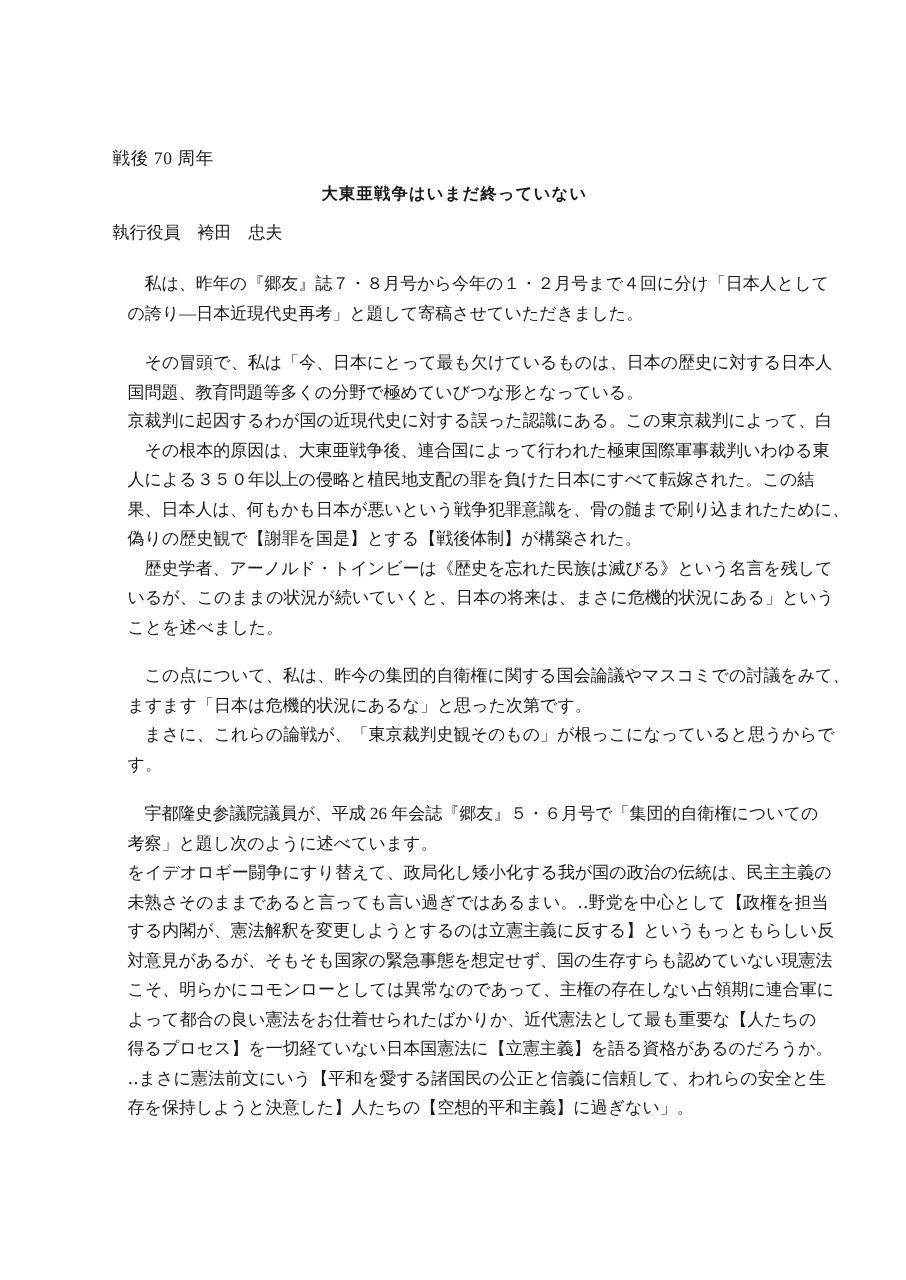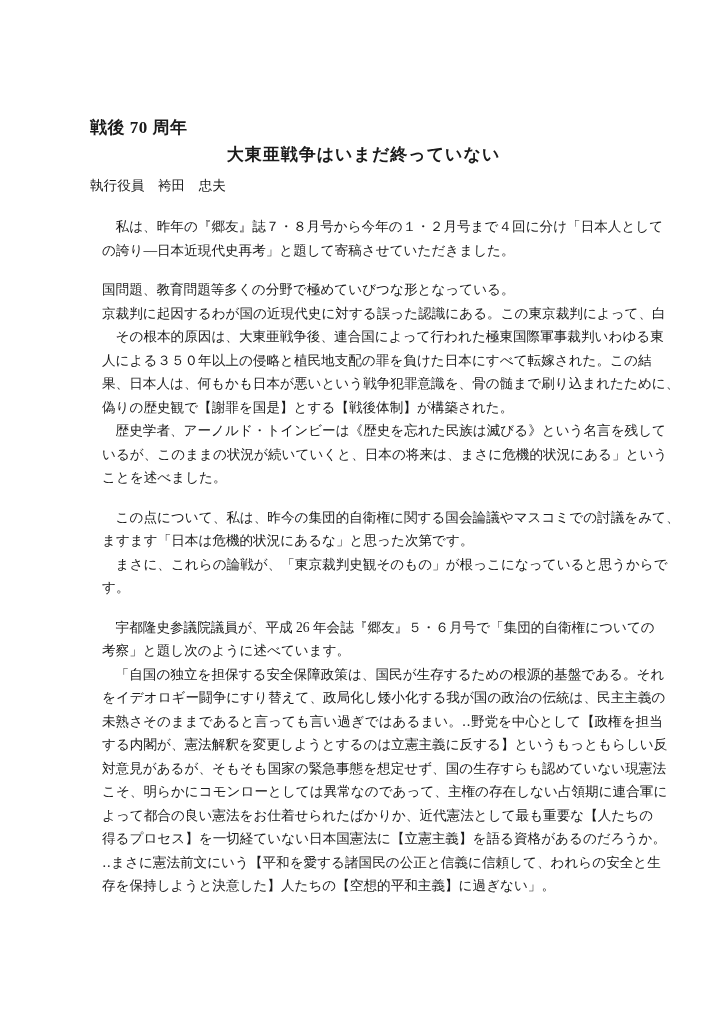--- a/index.html
+++ b/index.html
@@ -16,28 +16,28 @@
   }
   .page {
     position: relative;
     width: 725px;
     height: 1024px;
     background: #ffffff;
     box-sizing: border-box;
     padding: 118px 88px 0 90px;
   }
   .doc-header {
-    font-size: 17px;
-    font-weight: bold;
+    font-size: 14px;
+    font-weight: normal;
     line-height: 20px;
     text-align: left;
     letter-spacing: 0.5px;
   }
   .doc-title {
-    font-size: 17px;
+    font-size: 13px;
     font-weight: bold;
     line-height: 24px;
     text-align: center;
     margin-top: 5px;
     letter-spacing: 1px;
   }
   .doc-author {
     font-size: 13.6px;
     line-height: 20px;
     margin-top: 9px;
@@ -64,38 +64,38 @@
 <body>
 
 <div class="page">
   <div class="doc-header">戦後 70 周年</div>
   <div class="doc-title">大東亜戦争はいまだ終っていない</div>
   <div class="doc-author">執行役員　袴田　忠夫</div>
   <div class="doc-body">
       <div class="line">　私は、昨年の『郷友』誌７・８月号から今年の１・２月号まで４回に分け「日本人として</div>
       <div class="line">の誇り―日本近現代史再考」と題して寄稿させていただきました。</div>
       <div class="line blank"></div>
+      <div class="line">　その冒頭で、私は「今、日本にとって最も欠けているものは、日本の歴史に対する日本人</div>
       <div class="line">国問題、教育問題等多くの分野で極めていびつな形となっている。</div>
       <div class="line">京裁判に起因するわが国の近現代史に対する誤った認識にある。この東京裁判によって、白</div>
       <div class="line">　その根本的原因は、大東亜戦争後、連合国によって行われた極東国際軍事裁判いわゆる東</div>
       <div class="line">人による３５０年以上の侵略と植民地支配の罪を負けた日本にすべて転嫁された。この結</div>
       <div class="line">果、日本人は、何もかも日本が悪いという戦争犯罪意識を、骨の髄まで刷り込まれたために、</div>
       <div class="line">偽りの歴史観で【謝罪を国是】とする【戦後体制】が構築された。</div>
       <div class="line">　歴史学者、アーノルド・トインビーは《歴史を忘れた民族は滅びる》という名言を残して</div>
       <div class="line">いるが、このままの状況が続いていくと、日本の将来は、まさに危機的状況にある」という</div>
       <div class="line">ことを述べました。</div>
       <div class="line blank"></div>
       <div class="line">　この点について、私は、昨今の集団的自衛権に関する国会論議やマスコミでの討議をみて、</div>
       <div class="line">ますます「日本は危機的状況にあるな」と思った次第です。</div>
       <div class="line">　まさに、これらの論戦が、「東京裁判史観そのもの」が根っこになっていると思うからで</div>
       <div class="line">す。</div>
       <div class="line blank"></div>
       <div class="line">　宇都隆史参議院議員が、平成 26 年会誌『郷友』５・６月号で「集団的自衛権についての</div>
       <div class="line">考察」と題し次のように述べています。</div>
-      <div class="line">　「自国の独立を担保する安全保障政策は、国民が生存するための根源的基盤である。それ</div>
       <div class="line">をイデオロギー闘争にすり替えて、政局化し矮小化する我が国の政治の伝統は、民主主義の</div>
       <div class="line">未熟さそのままであると言っても言い過ぎではあるまい。‥野党を中心として【政権を担当</div>
       <div class="line">する内閣が、憲法解釈を変更しようとするのは立憲主義に反する】というもっともらしい反</div>
       <div class="line">対意見があるが、そもそも国家の緊急事態を想定せず、国の生存すらも認めていない現憲法</div>
       <div class="line">こそ、明らかにコモンローとしては異常なのであって、主権の存在しない占領期に連合軍に</div>
       <div class="line">よって都合の良い憲法をお仕着せられたばかりか、近代憲法として最も重要な【人たちの</div>
       <div class="line">得るプロセス】を一切経ていない日本国憲法に【立憲主義】を語る資格があるのだろうか。</div>
       <div class="line">‥まさに憲法前文にいう【平和を愛する諸国民の公正と信義に信頼して、われらの安全と生</div>
       <div class="line">存を保持しようと決意した】人たちの【空想的平和主義】に過ぎない」。</div>
     </div>

